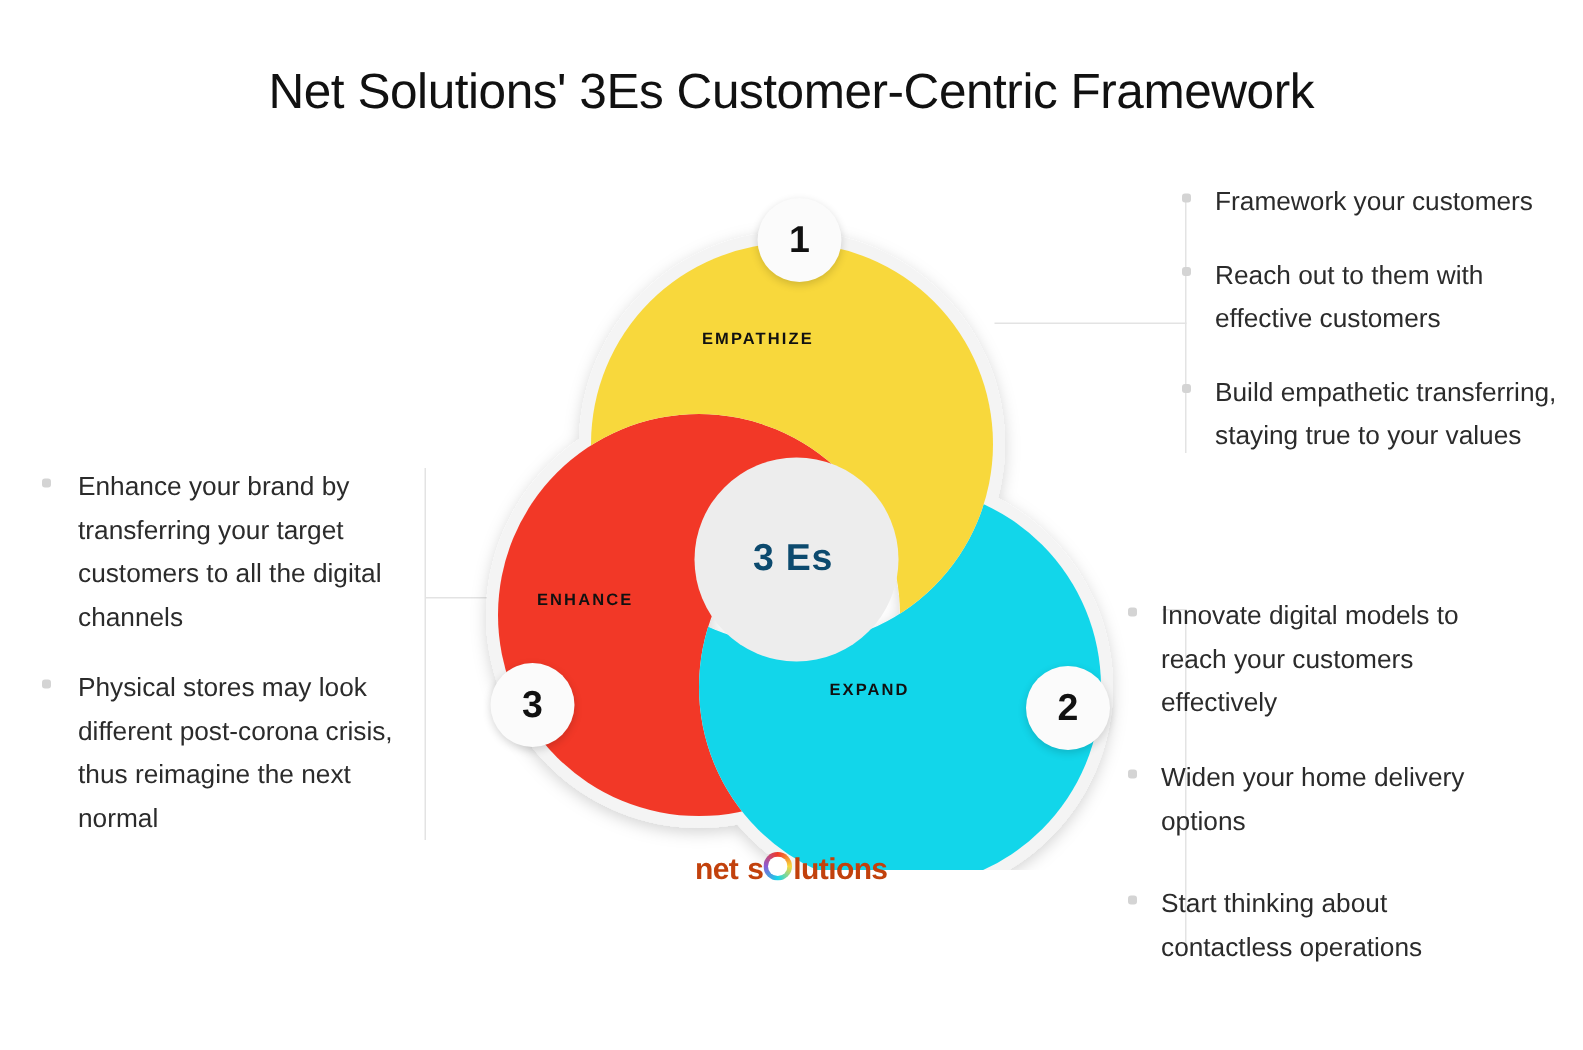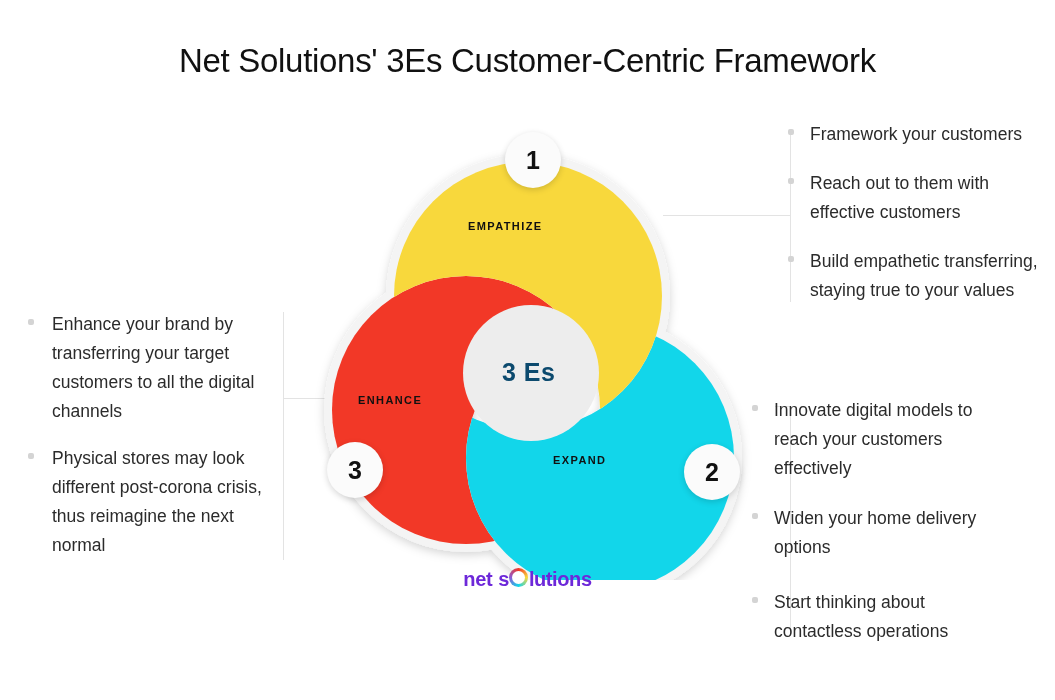--- a/index.html
+++ b/index.html
@@ -118,21 +118,21 @@
 
   
   .logo {
     position: absolute;
     left: 0;
     top: 568px;
     width: 1055px;
     text-align: center;
     font-size: 20px;
     font-weight: bold;
-    color: #6d28d9;
+    color: #c2410c;
     letter-spacing: -0.4px;
   }
   .logo .logo-o {
     display: inline-block;
     width: 13px;
     height: 13px;
     border-radius: 50%;
     border: 3px solid transparent;
     background:
       linear-gradient(#fff, #fff) padding-box,

